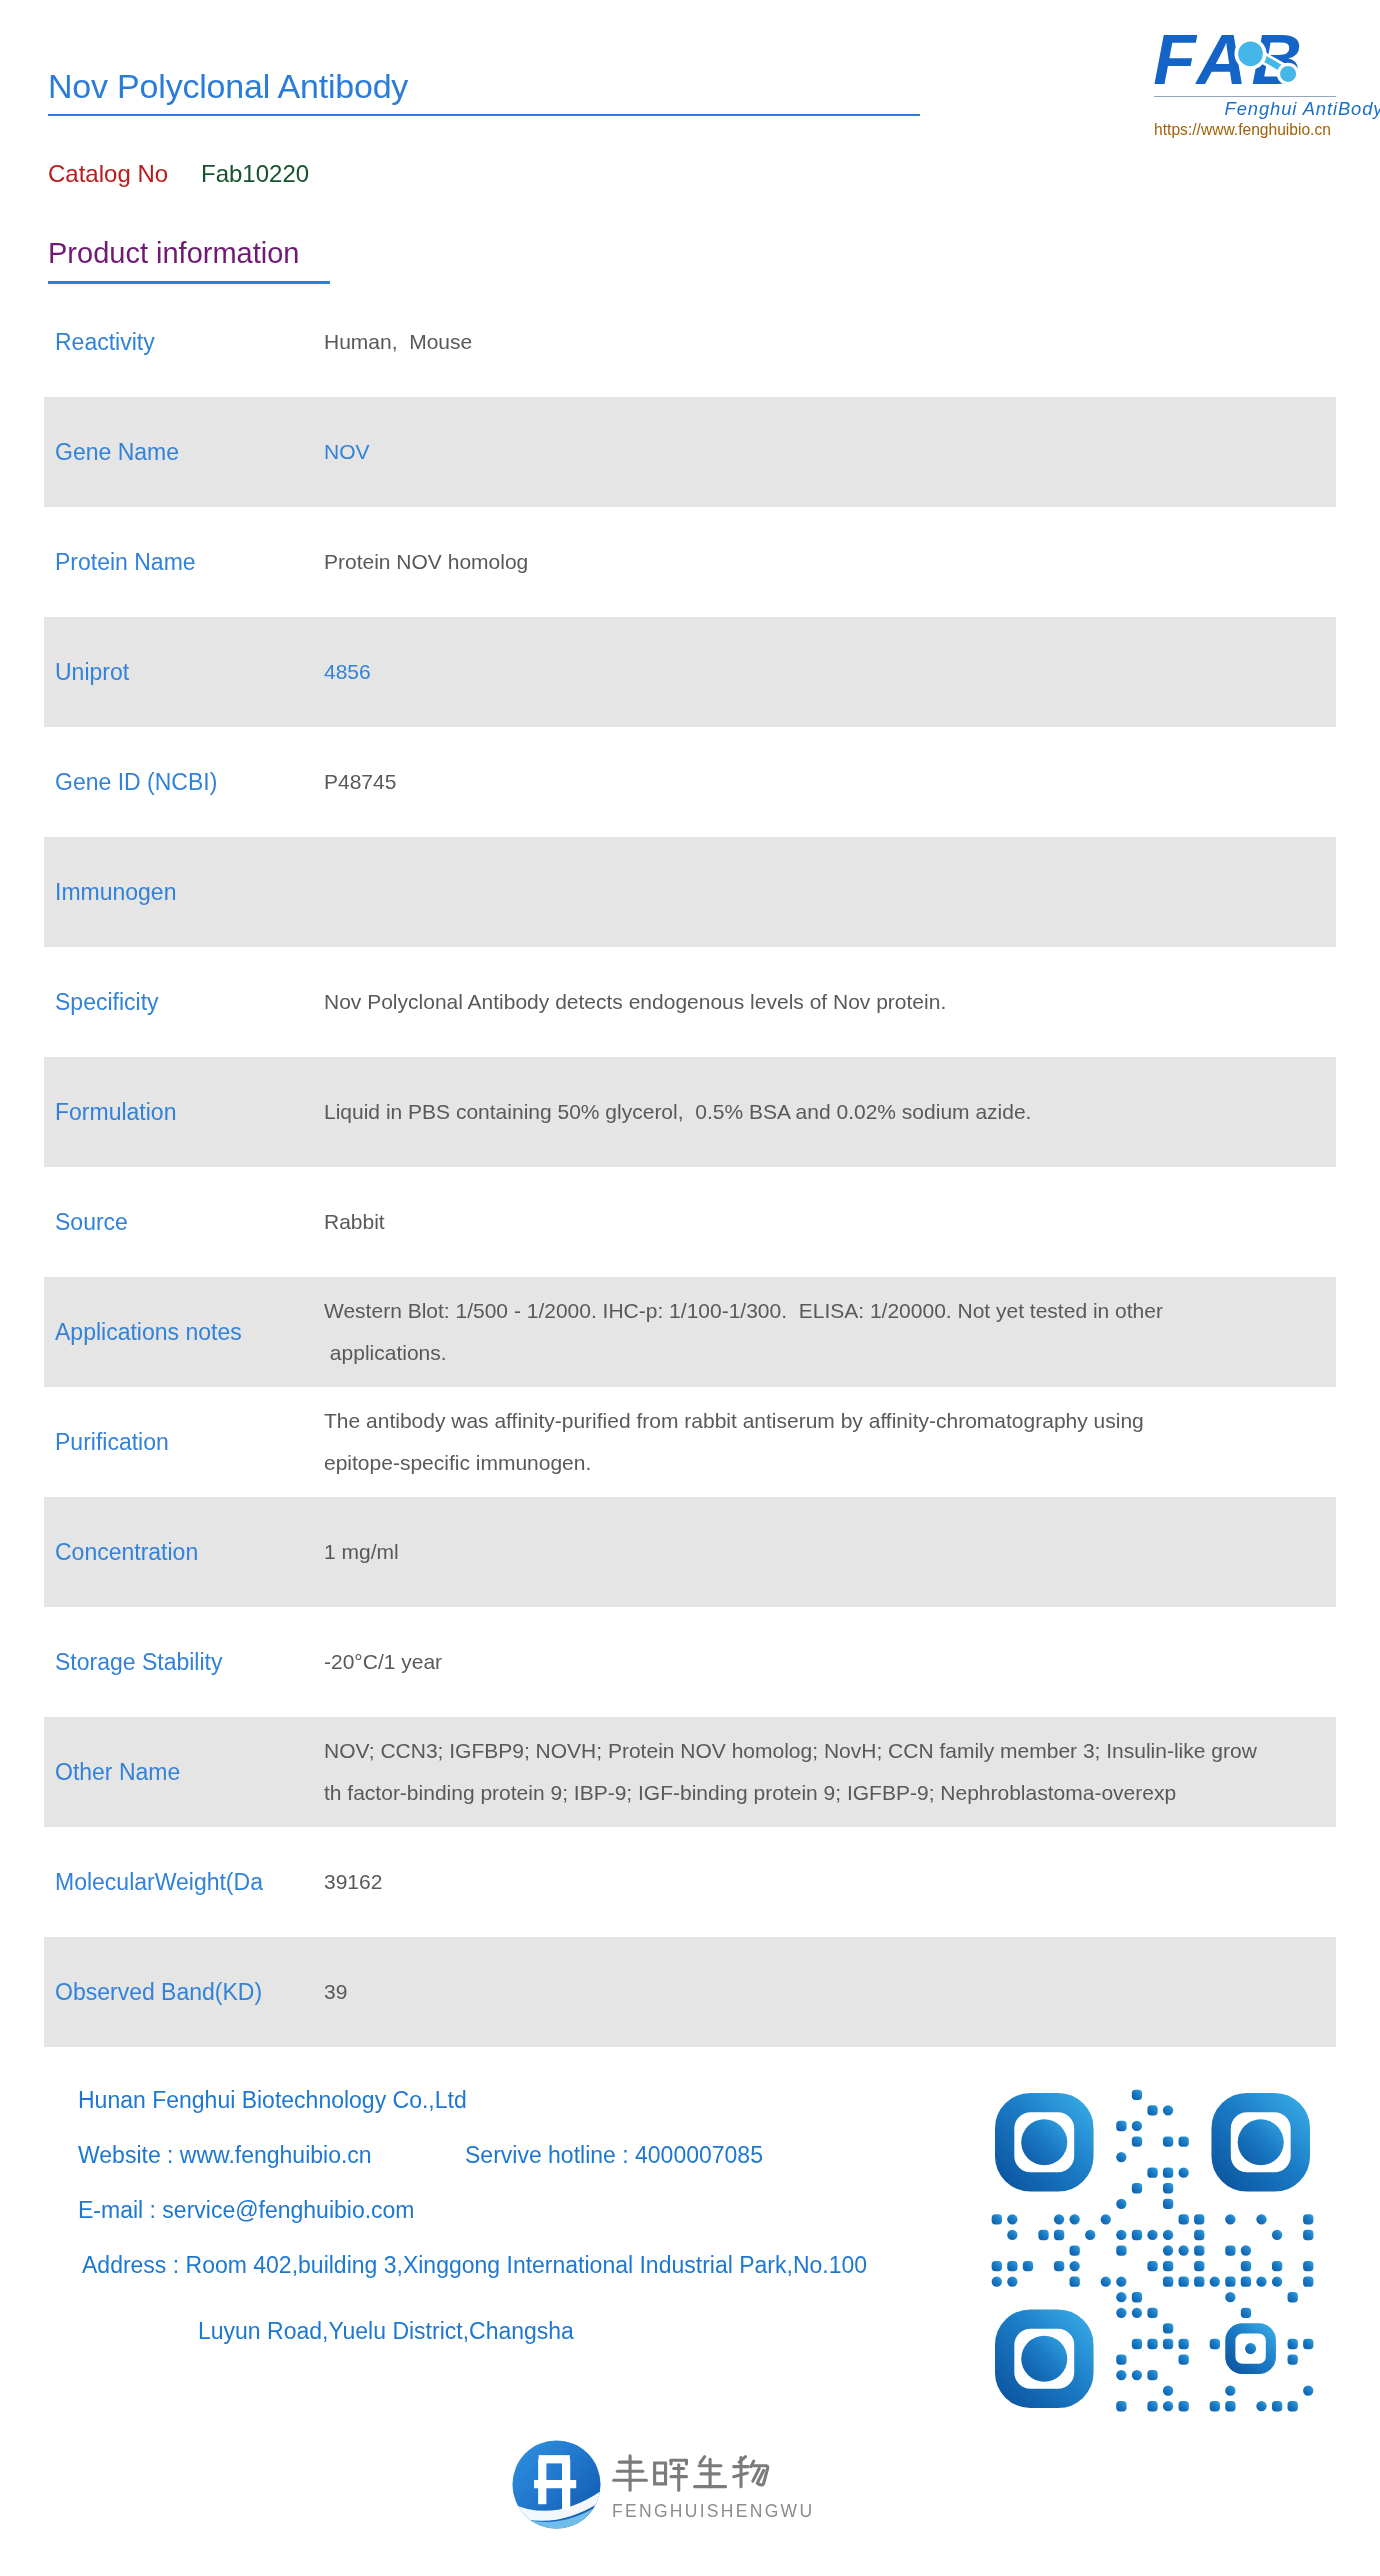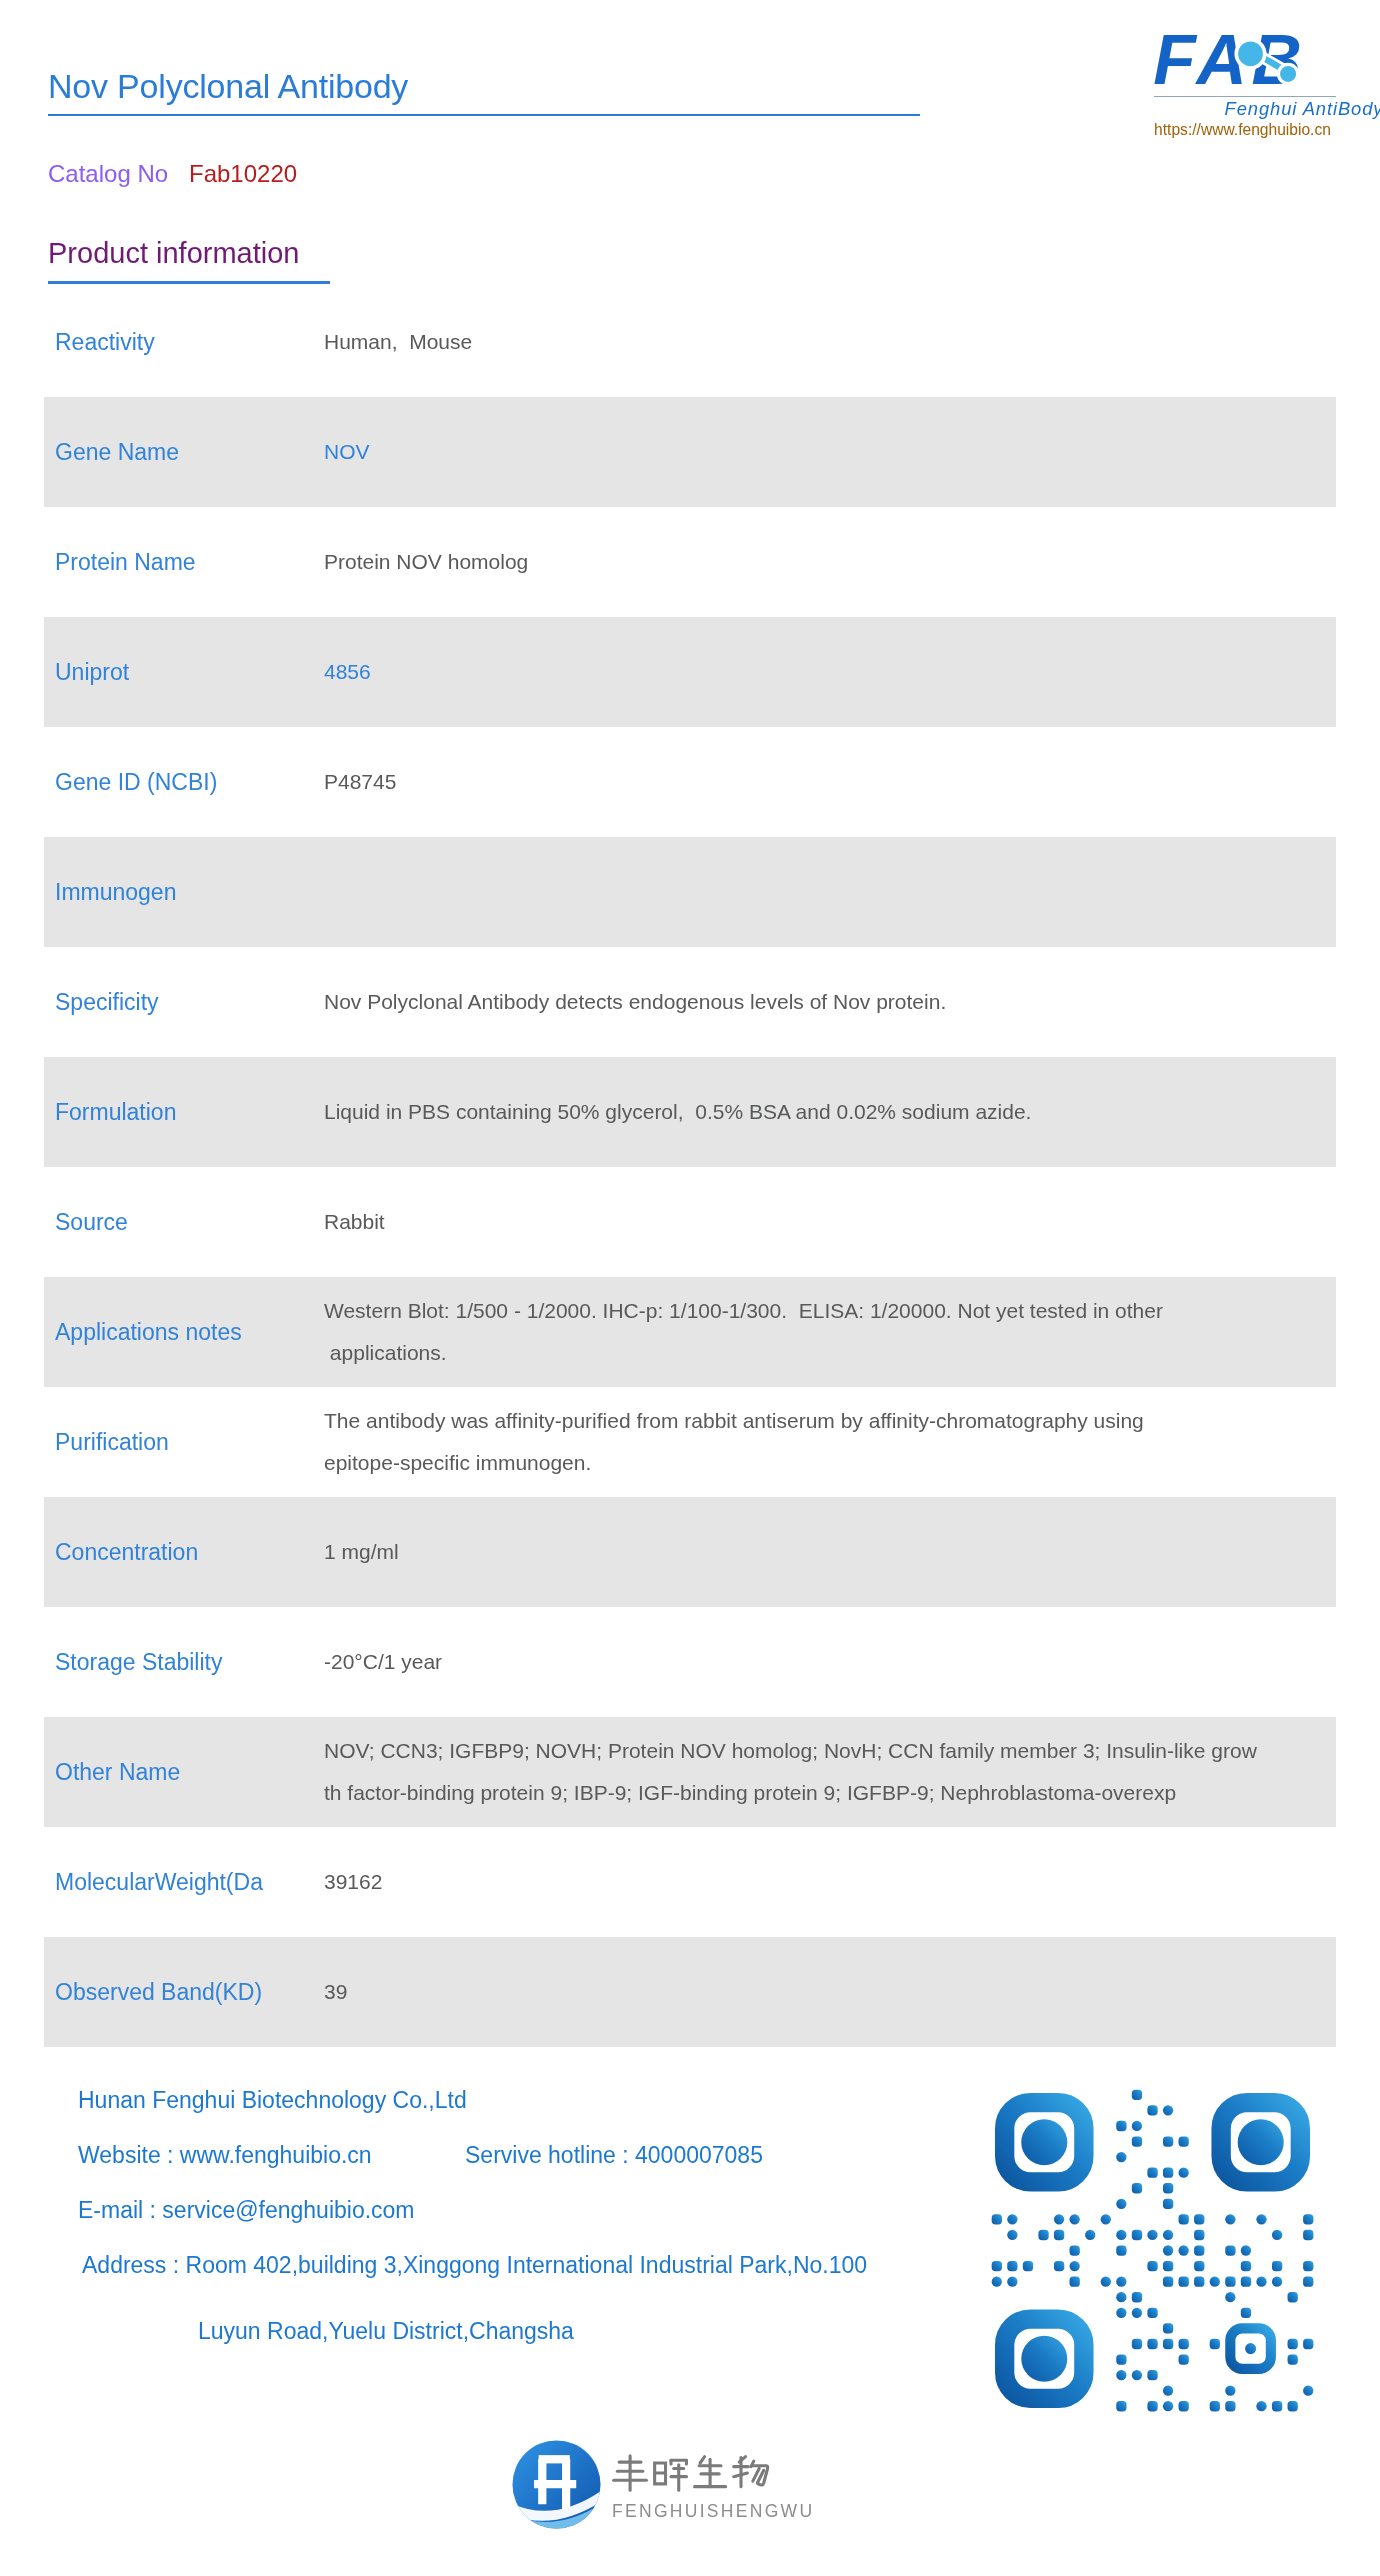--- a/index.html
+++ b/index.html
@@ -6,22 +6,22 @@
   body{
     width:1380px;height:2576px;position:relative;background:#ffffff;
     font-family:"Liberation Sans", sans-serif;
     -webkit-font-smoothing:antialiased;
   }
   .abs{position:absolute;}
 
   
   .page-title{left:48px;top:67px;font-size:34px;color:#2a7cd9;letter-spacing:-0.2px;}
   .title-rule{left:48px;top:114px;width:872px;height:1.8px;background:#2b7cd8;}
-  .catalog-label{left:48px;top:160px;font-size:24px;color:#8b5cf6;}
-  .catalog-value{left:189px;top:160px;font-size:24px;color:#b91c1c;}
+  .catalog-label{left:48px;top:160px;font-size:24px;color:#b91c1c;}
+  .catalog-value{left:201px;top:160px;font-size:24px;color:#14532d;}
 
   
   .brand-logo{left:1153px;top:29px;width:184px;height:66px;}
   .logo-rule{left:1154px;top:96px;width:182px;height:0.9px;background:#94a5ba;}
   .brand-name{left:1210px;top:98px;width:188px;text-align:center;font-size:18.4px;font-weight:normal;font-style:italic;color:#1a6fc8;letter-spacing:0.9px;}
   .brand-url{left:1144px;top:121px;width:197px;text-align:center;font-size:15.6px;color:#a16207;}
 
   
   .section-title{left:48px;top:237px;font-size:29px;color:#701a75;}
   .section-rule{left:48px;top:281px;width:282px;height:2.8px;background:#2f7fd8;}

